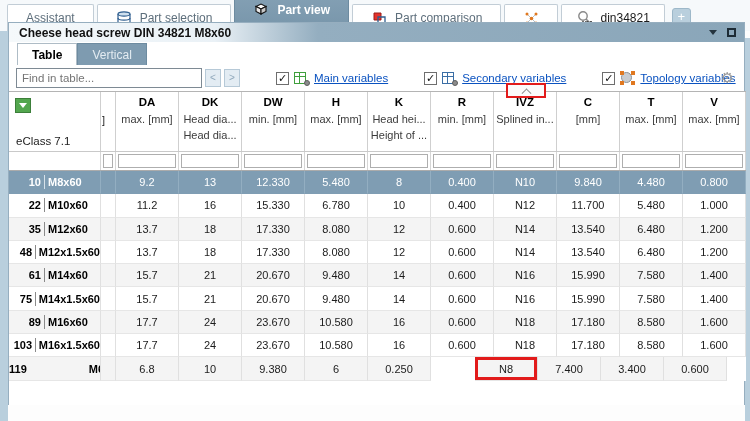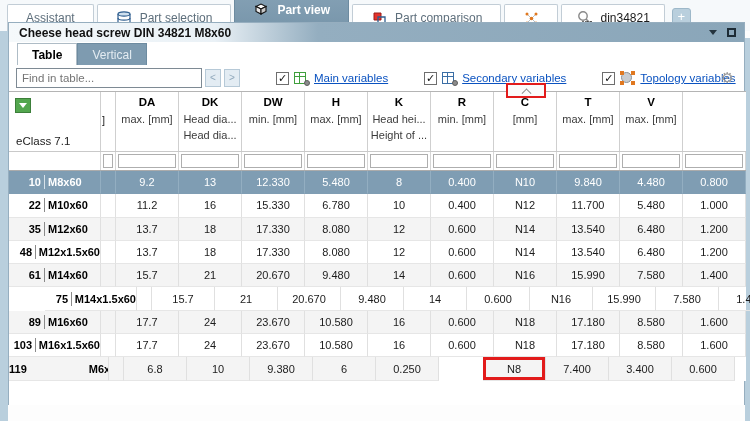--- a/index.html
+++ b/index.html
@@ -232,20 +232,24 @@
           <div class="cell hdr-cell" style="width: 63px;">
             <div class="hdr-key">K</div>
             <div class="hdr-sub">Head hei...</div>
             <div class="hdr-sub">Height of ...</div>
           </div>
           <div class="cell hdr-cell" style="width: 63px;">
             <div class="hdr-key">R</div>
             <div class="hdr-sub">min. [mm]</div>
           </div>
           <div class="cell hdr-cell" style="width: 63px;">
+            <div class="hdr-key">IVZ</div>
+            <div class="hdr-sub">Splined in...</div>
+          </div>
+          <div class="cell hdr-cell" style="width: 63px;">
             <div class="hdr-key">C</div>
             <div class="hdr-sub">[mm]</div>
           </div>
           <div class="cell hdr-cell" style="width: 63px;">
             <div class="hdr-key">T</div>
             <div class="hdr-sub">max. [mm]</div>
           </div>
           <div class="cell hdr-cell" style="width: 63px;">
             <div class="hdr-key">V</div>
             <div class="hdr-sub">max. [mm]</div>
@@ -372,21 +376,21 @@
             <div class="cell" style="width: 63px;">20.670</div>
             <div class="cell" style="width: 63px;">9.480</div>
             <div class="cell" style="width: 63px;">14</div>
             <div class="cell" style="width: 63px;">0.600</div>
             <div class="cell" style="width: 63px;">N16</div>
             <div class="cell" style="width: 63px;">15.990</div>
             <div class="cell" style="width: 63px;">7.580</div>
             <div class="cell" style="width: 63px;">1.400</div>
           </div>
           <div class="trow data-row">
-            <div class="cell rowhead" style="width: 92px; margin-left: 36px;">
+            <div class="cell rowhead" style="width: 92px;">
               <span class="num">75</span>
               <span class="rsep"></span>
               <span>M14x1.5x60</span>
             </div>
             <div class="cell" style="width: 15px;"></div>
             <div class="cell" style="width: 63px;">15.7</div>
             <div class="cell" style="width: 63px;">21</div>
             <div class="cell" style="width: 63px;">20.670</div>
             <div class="cell" style="width: 63px;">9.480</div>
             <div class="cell" style="width: 63px;">14</div>
@@ -426,21 +430,21 @@
             <div class="cell" style="width: 63px;">23.670</div>
             <div class="cell" style="width: 63px;">10.580</div>
             <div class="cell" style="width: 63px;">16</div>
             <div class="cell" style="width: 63px;">0.600</div>
             <div class="cell" style="width: 63px;">N18</div>
             <div class="cell" style="width: 63px;">17.180</div>
             <div class="cell" style="width: 63px;">8.580</div>
             <div class="cell" style="width: 63px;">1.600</div>
           </div>
           <div class="trow data-row striped">
-            <div class="cell rowhead" style="width: 100px; gap: 28px;">
+            <div class="cell rowhead" style="width: 92px; gap: 28px;">
               <span class="num">119</span>
               <span class="rsep"></span>
               <span>M6x60</span>
             </div>
             <div class="cell" style="width: 15px;"></div>
             <div class="cell" style="width: 63px;">6.8</div>
             <div class="cell" style="width: 63px;">10</div>
             <div class="cell" style="width: 63px;">9.380</div>
             <div class="cell" style="width: 63px;">6</div>
             <div class="cell" style="width: 63px;">0.250</div>

